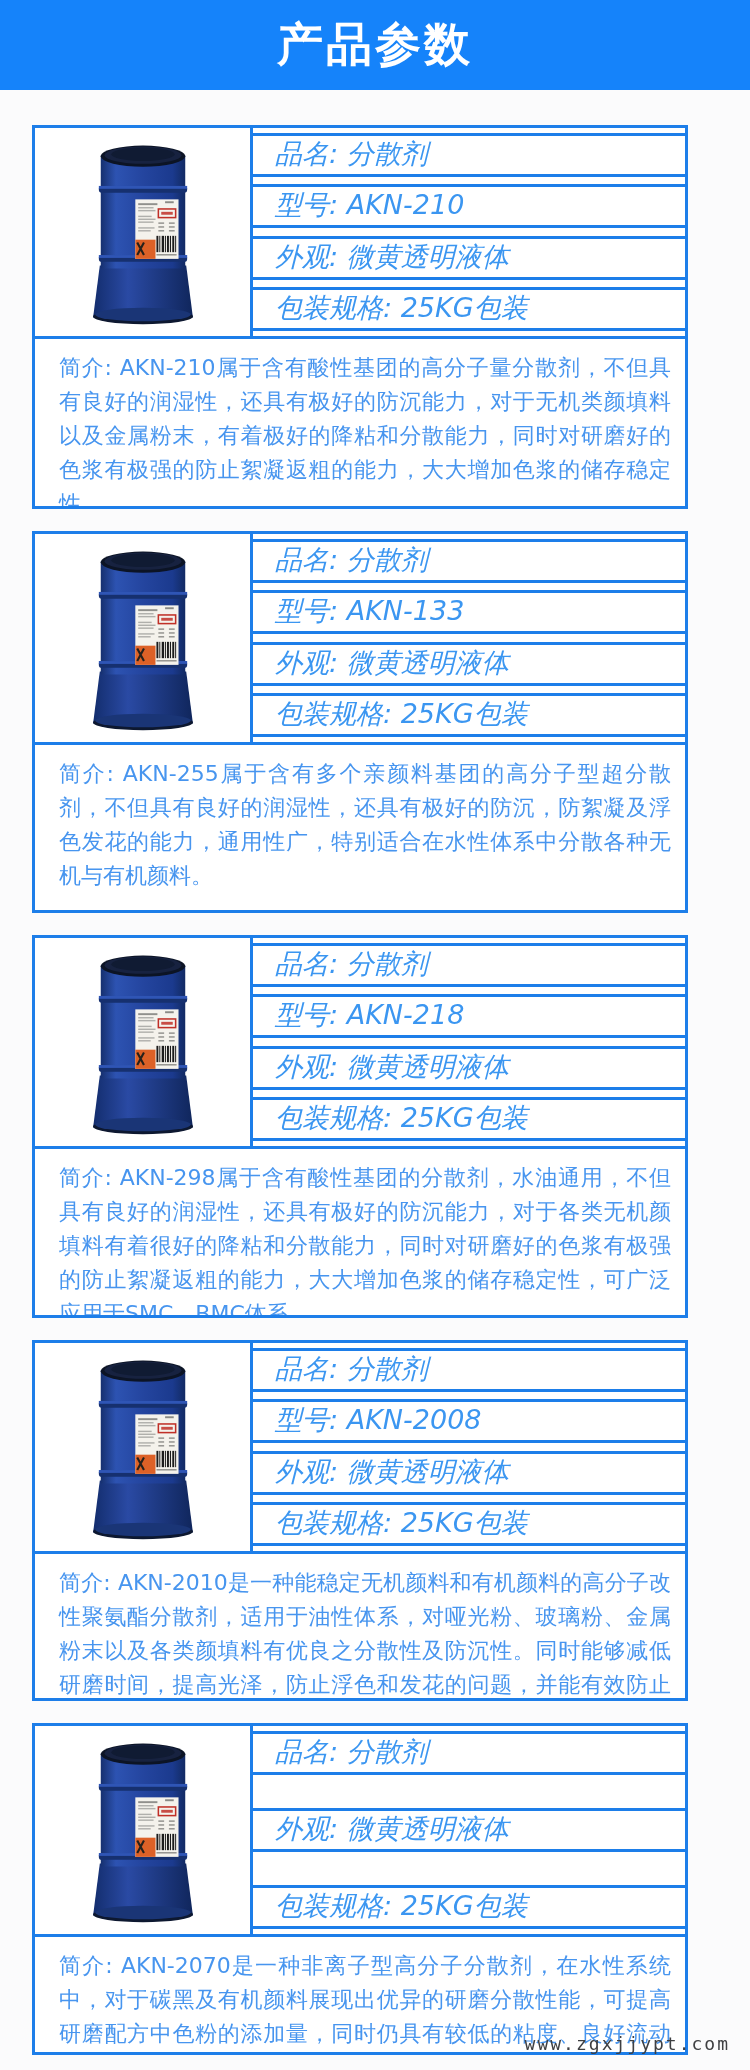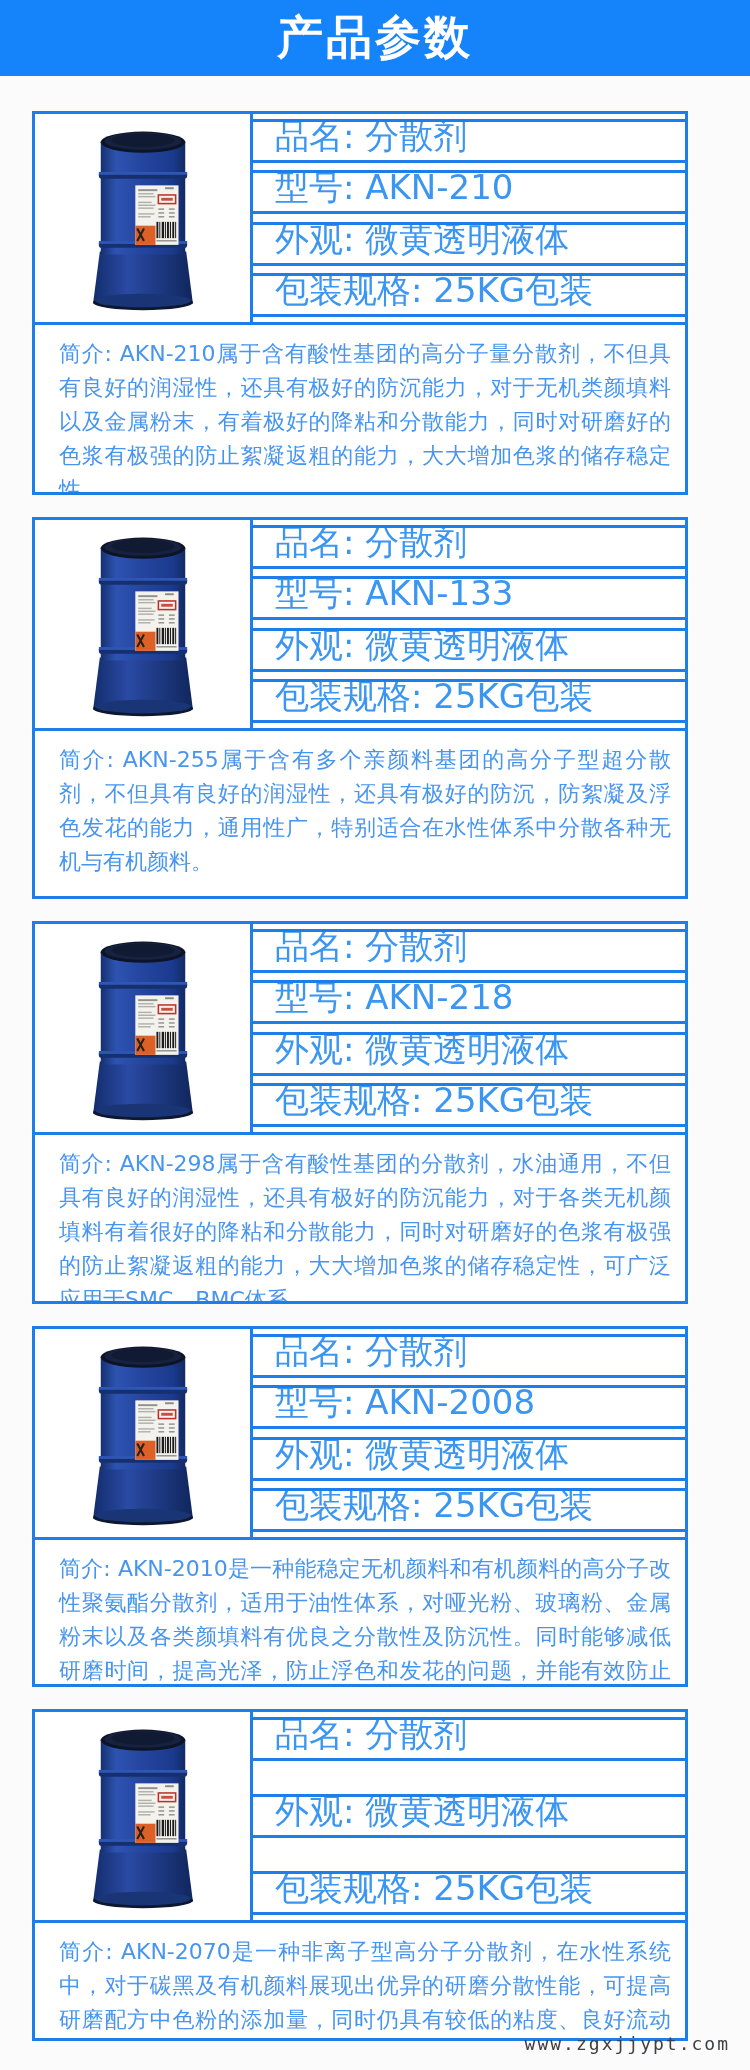--- a/index.html
+++ b/index.html
@@ -17,21 +17,21 @@
     font-family:"DejaVu Sans","Liberation Sans",sans-serif;
   }
   .page{
     position:relative;
     width:750px;
     min-height:2070px;
     background:#fbfbfc;
     overflow:hidden;
   }
   .page-header{
-    height:76px;
+    height:90px;
     background:var(--header-bg,#1583fa);
     display:flex;
     align-items:center;
     justify-content:center;
   }
   .page-title{
     margin:0;
     color:#ffffff;
     font-size:46px;
     font-weight:bold;
@@ -70,27 +70,28 @@
     padding:5px 0 5px 0;
     display:flex;
     flex-direction:column;
     justify-content:space-between;
   }
   .row{
     height:44px;
     border-top:3px solid var(--border,#1d7ee9);
     border-bottom:3px solid var(--border,#1d7ee9);
     display:flex;
-    align-items:flex-end;
+    align-items:flex-start;
     padding-left:22px;
     color:var(--row-text,#3b96f1);
-    font-size:34px;
+    font-size:27px;
     font-weight:500;
     white-space:nowrap;
     overflow:hidden;
+    font-style:italic;
   }
   .desc{
     padding:12px 14px 0 24px;
     color:var(--desc-text,#4795ef);
     font-size:22px;
     line-height:34px;
     text-align:justify;
     overflow:hidden;
   }
   .card:nth-of-type(1) .desc{height:167px;}

